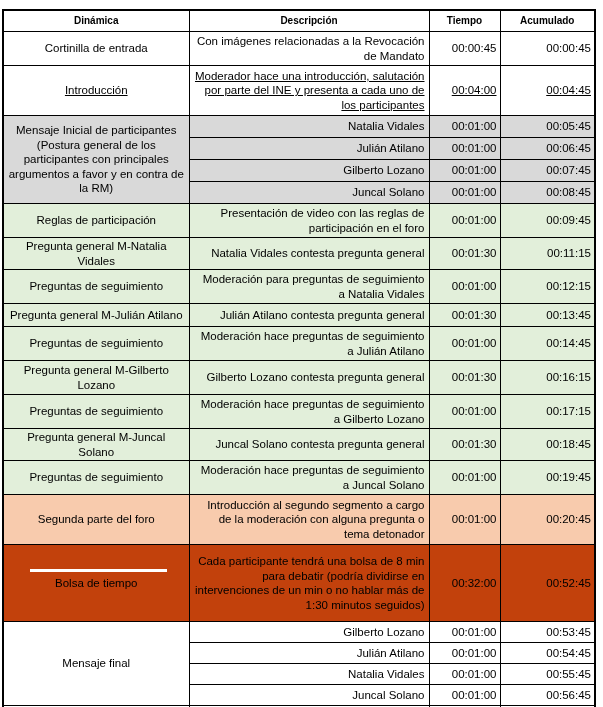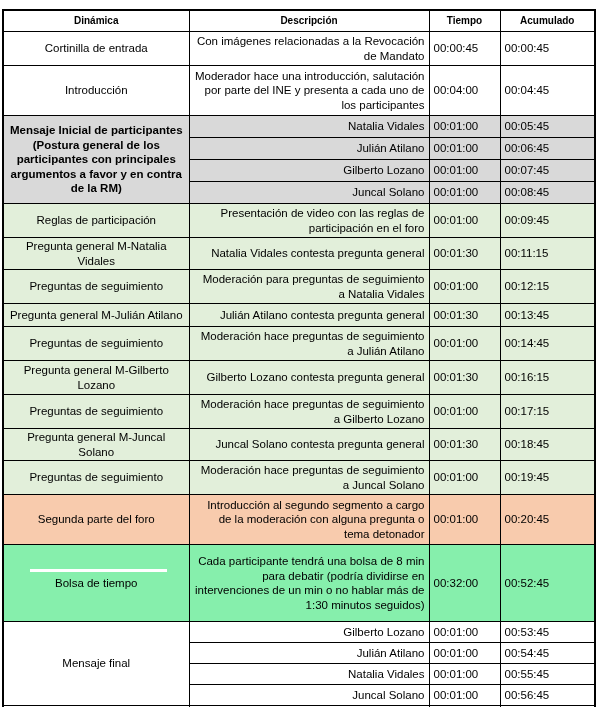--- a/index.html
+++ b/index.html
@@ -30,32 +30,32 @@
     overflow:hidden;
   }
   th{
     font-weight:bold;
     font-size:10px;
     text-align:center;
     height:18px;
     background:#ffffff;
   }
   td.dinamica{text-align:center;position:relative;}
-  td.dinamica.center{text-align:center;font-weight:bold;}
+  td.dinamica.center{text-align:center;}
   td.descripcion{text-align:right;}
-  td.tiempo,td.acumulado{text-align:left;padding-right:3px;white-space:nowrap;}
+  td.tiempo,td.acumulado{text-align:right;padding-right:3px;white-space:nowrap;}
   
   .bg-white{background:#ffffff;}
   .bg-gray{background:#d9d9d9;}
   .bg-greenlight{background:#e2efda;}
-  .bg-green{background:#86efac;margin-top:16px;}
+  .bg-green{background:#c2410c;margin-top:16px;}
   .bg-orange{background:#f8cbad;}
   
   tr.g0 td{height:31px;}
-  tr.g1 td{height:47px;}
+  tr.g1 td{height:47px;text-decoration:underline;}
   tr.g2 td{height:19px;}
   tr.g3 td{height:31px;}
   tr.g4 td{height:25px;}
   tr.g5 td{height:31px;}
   tr.g6 td{height:20px;}
   tr.g7 td{height:31px;}
   tr.g8 td{height:31px;}
   tr.g9 td{height:31px;}
   tr.g10 td{height:20px;}
   tr.g11 td{height:31px;}

